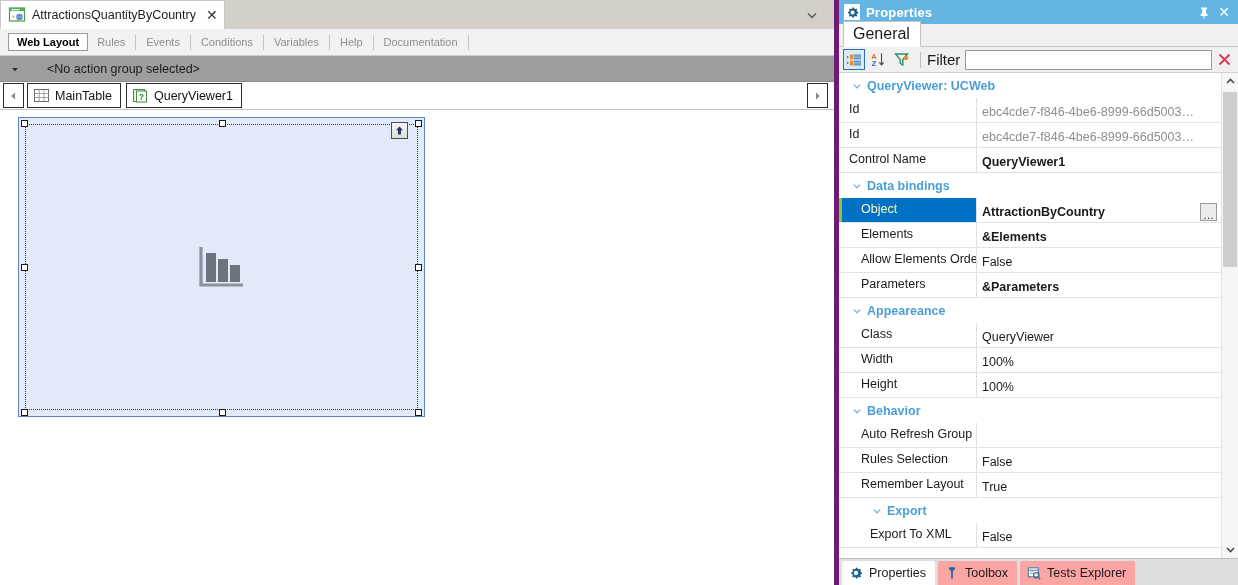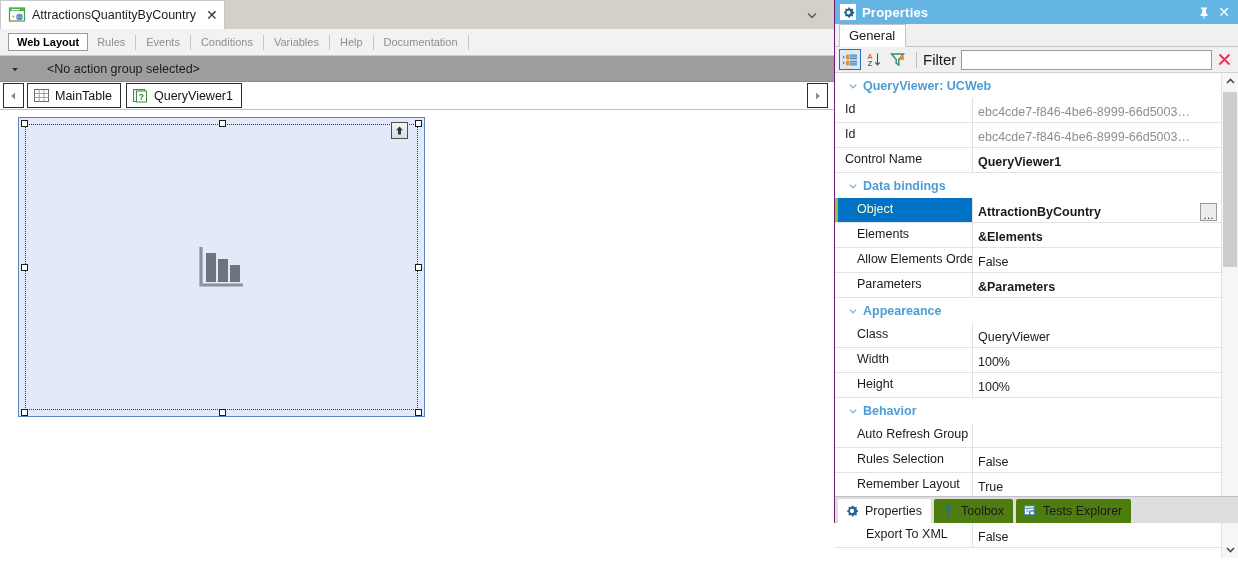--- a/index.html
+++ b/index.html
@@ -170,23 +170,23 @@
     background: linear-gradient(#f4f4f4, #dcdcdc);
     border: 1px solid #4d4d4d;
     display: flex; align-items: center; justify-content: center;
     z-index: 6;
   }
 
   
   #props-panel {
     position: absolute;
     left: 834px; top: 0;
-    width: 404px; height: 523px;
+    width: 404px; height: 585px;
     background: #f0f0f0;
-    border-left: 1px solid #701a75;
+    border-left: 5px solid #701a75;
   }
   #props-titlebar {
     height: 24px;
     background: #64b5e4;
     display: flex; align-items: center;
     padding: 0 4px 0 5px;
     color: #ffffff;
   }
   #props-titlebar .pt-icon {
     width: 16px; height: 16px; background: #ffffff;
@@ -201,21 +201,21 @@
   }
 
   #props-tabrow {
     height: 23px;
     background: #f0f0f0;
     border-bottom: 1px solid #c4c4c4;
     display: flex; align-items: flex-end;
     padding-left: 4px;
   }
   #props-tabrow .ptab {
-    font-size: 13px;
+    font-size: 16px;
     padding: 3px 10px 3px 9px;
     background: #ffffff;
     border: 1px solid #c4c4c4;
     border-bottom: 1px solid #ffffff;
     margin-bottom: -1px;
     color: #1a1a1a;
   }
 
   #props-toolbar {
     height: 26px;
@@ -347,21 +347,21 @@
     display: flex; align-items: flex-end;
     padding-left: 3px;
   }
   .btab {
     display: flex; align-items: center;
     height: 24px;
     padding: 0 9px 0 6px;
     margin-right: 3px;
     font-size: 12.5px;
     color: #1a1a1a;
-    background: #4d7c0f;
+    background: #fca5a5;
     border-top-left-radius: 2px; border-top-right-radius: 2px;
     white-space: nowrap;
   }
   .btab.active { background: #ffffff; }
   .btab .bt-icon { width: 16px; height: 16px; margin-right: 5px; flex: 0 0 auto; display:flex; align-items:center; justify-content:center;}
 
   svg { display: block; }
 </style>
 </head>
 <body>

